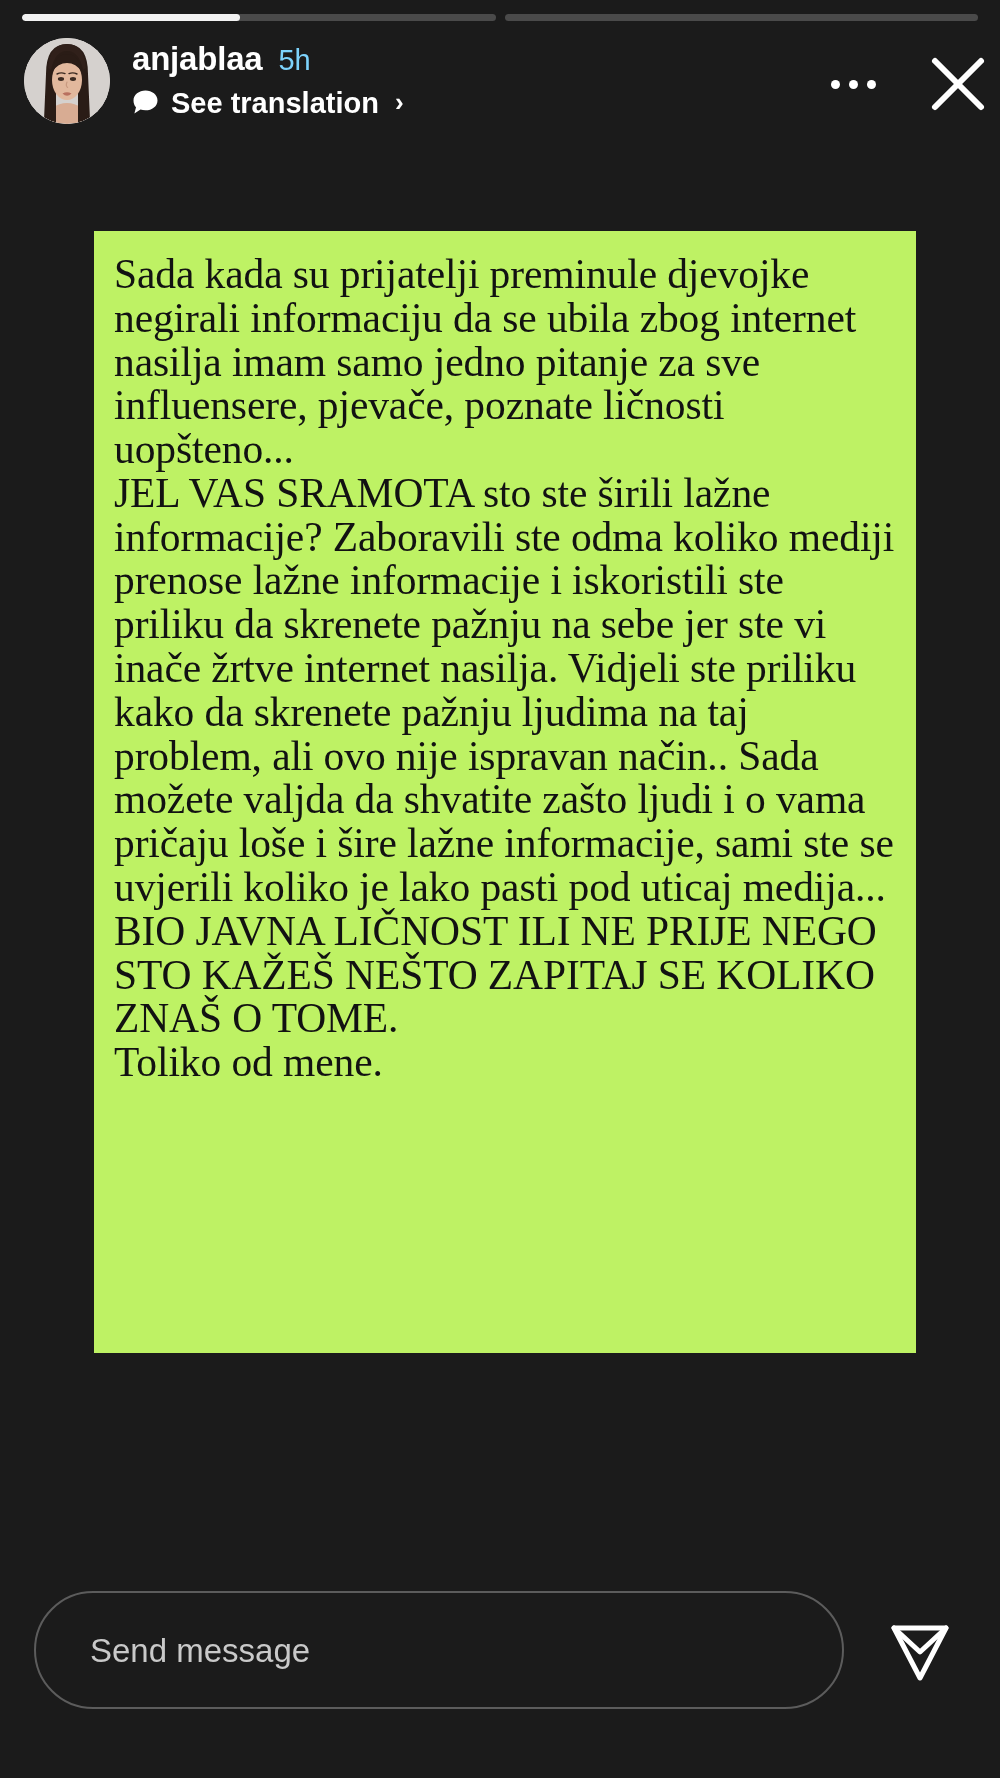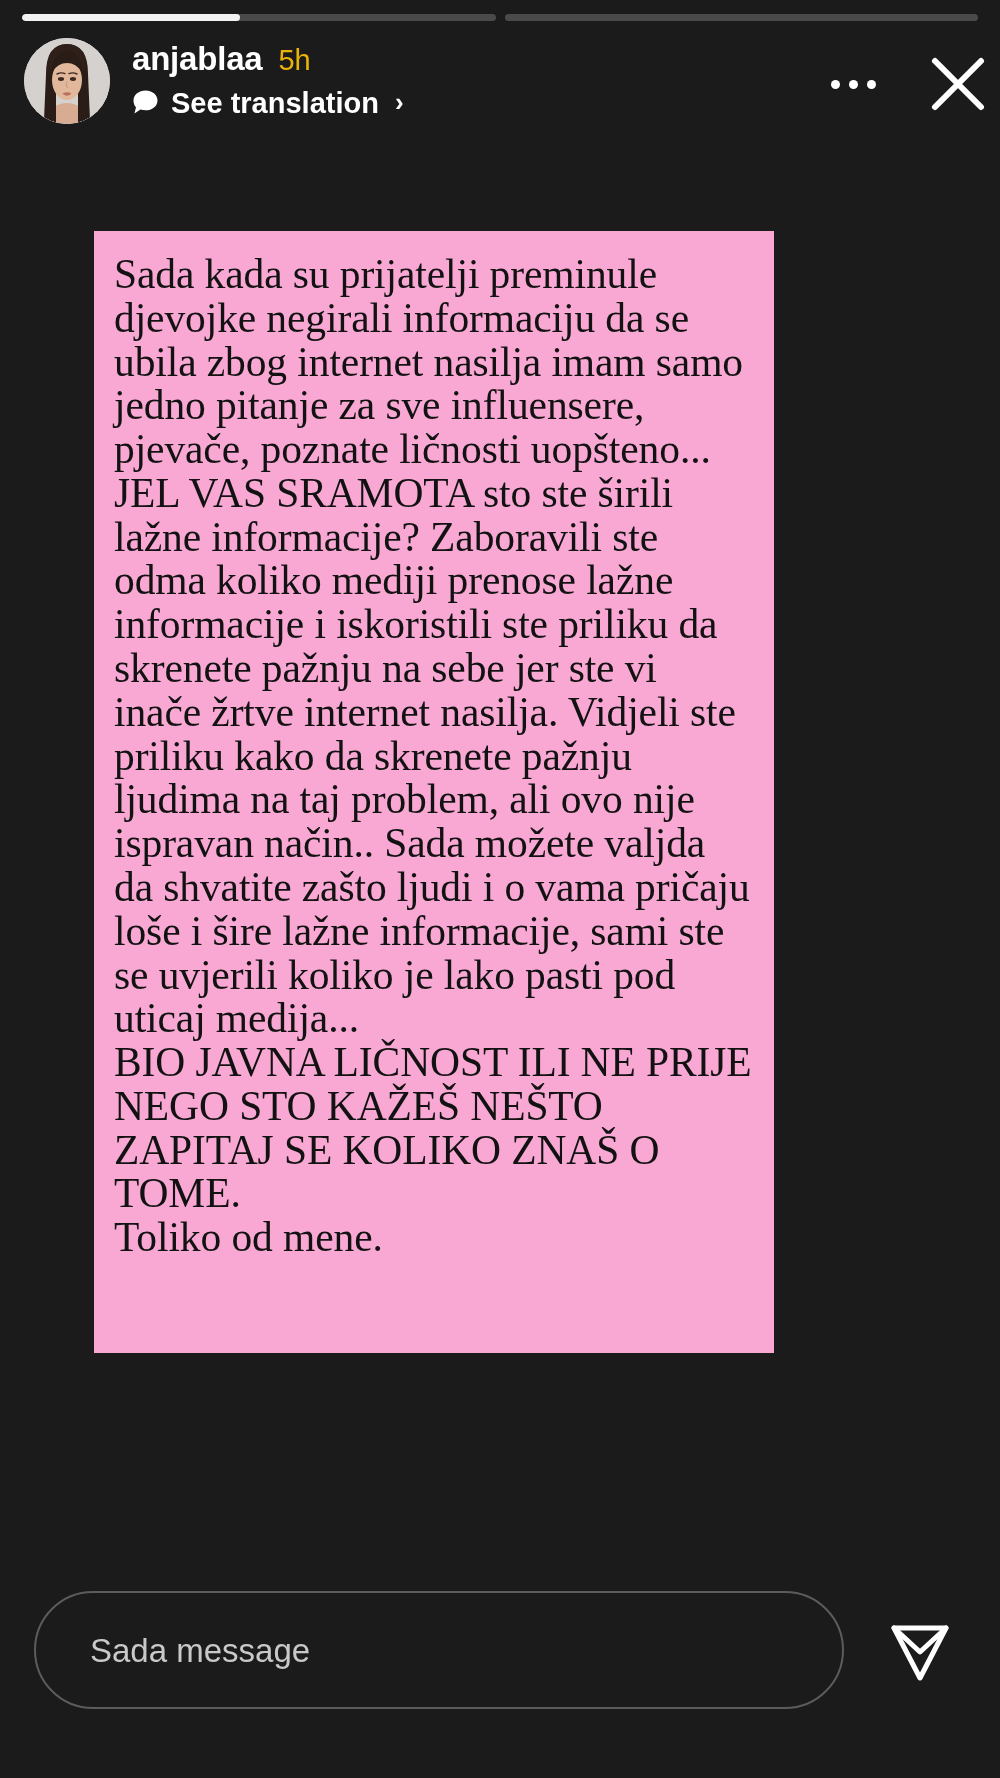--- a/index.html
+++ b/index.html
@@ -76,21 +76,21 @@
     gap: 16px;
   }
   .username {
     color: #ffffff;
     font-size: 33px;
     font-weight: bold;
     letter-spacing: -0.2px;
     line-height: 1;
   }
   .timestamp {
-    color: #eab308;
+    color: #7dd3fc;
     font-size: 29px;
     font-weight: normal;
     line-height: 1;
   }
 
   .translation-row {
     display: flex;
     gap: 12px;
     margin-top: 14px;
   }
@@ -134,23 +134,23 @@
     background: #ffffff;
   }
   .close-icon { width: 60px; height: 60px; }
   .close-icon svg { display: block; }
 
   
   .text-card {
     position: absolute;
     left: 94px;
     top: 231px;
-    width: 680px;
+    width: 822px;
     height: 1122px;
-    background: #f9a8d4;
+    background: #bef264;
     padding: 22px 20px 16px 20px;
     overflow: hidden;
   }
   .story-text {
     font-family: "Liberation Serif", "DejaVu Serif", serif;
     color: #121212;
     font-size: 41.5px;
     line-height: 1.055;
     letter-spacing: -0.1px;
     white-space: pre-wrap;
@@ -271,21 +271,21 @@
 
 <div class="text-card">
   <div class="story-text">Sada kada su prijatelji preminule djevojke negirali informaciju da se ubila zbog internet nasilja imam samo jedno pitanje za sve influensere, pjevače, poznate ličnosti uopšteno...
 JEL VAS SRAMOTA sto ste širili lažne informacije? Zaboravili ste odma koliko mediji prenose lažne informacije i iskoristili ste priliku da skrenete pažnju na sebe jer ste vi inače žrtve internet nasilja. Vidjeli ste priliku kako da skrenete pažnju ljudima na taj problem, ali ovo nije ispravan način.. Sada možete valjda da shvatite zašto ljudi i o vama pričaju loše i šire lažne informacije, sami ste se uvjerili koliko je lako pasti pod uticaj medija...
 BIO JAVNA LIČNOST ILI NE PRIJE NEGO STO KAŽEŠ NEŠTO ZAPITAJ SE KOLIKO ZNAŠ O TOME.
 Toliko od mene.</div>
 </div>
 
 <div class="footer">
   <div class="send-box">
-    <span class="send-placeholder">Sada message</span>
+    <span class="send-placeholder">Send message</span>
   </div>
   <span class="send-icon">
     <svg width="72" height="72" viewBox="0 0 72 72" xmlns="http://www.w3.org/2000/svg" aria-hidden="true">
       <path d="M10 14 L62 14 L36 64 Z" fill="none" stroke="#ffffff" stroke-width="5" stroke-linejoin="round"></path>
       <path d="M10 14 L36 38 L62 14" fill="none" stroke="#ffffff" stroke-width="5" stroke-linejoin="round" stroke-linecap="round"></path>
     </svg>
   </span>
 </div>
 
 </body></html>

